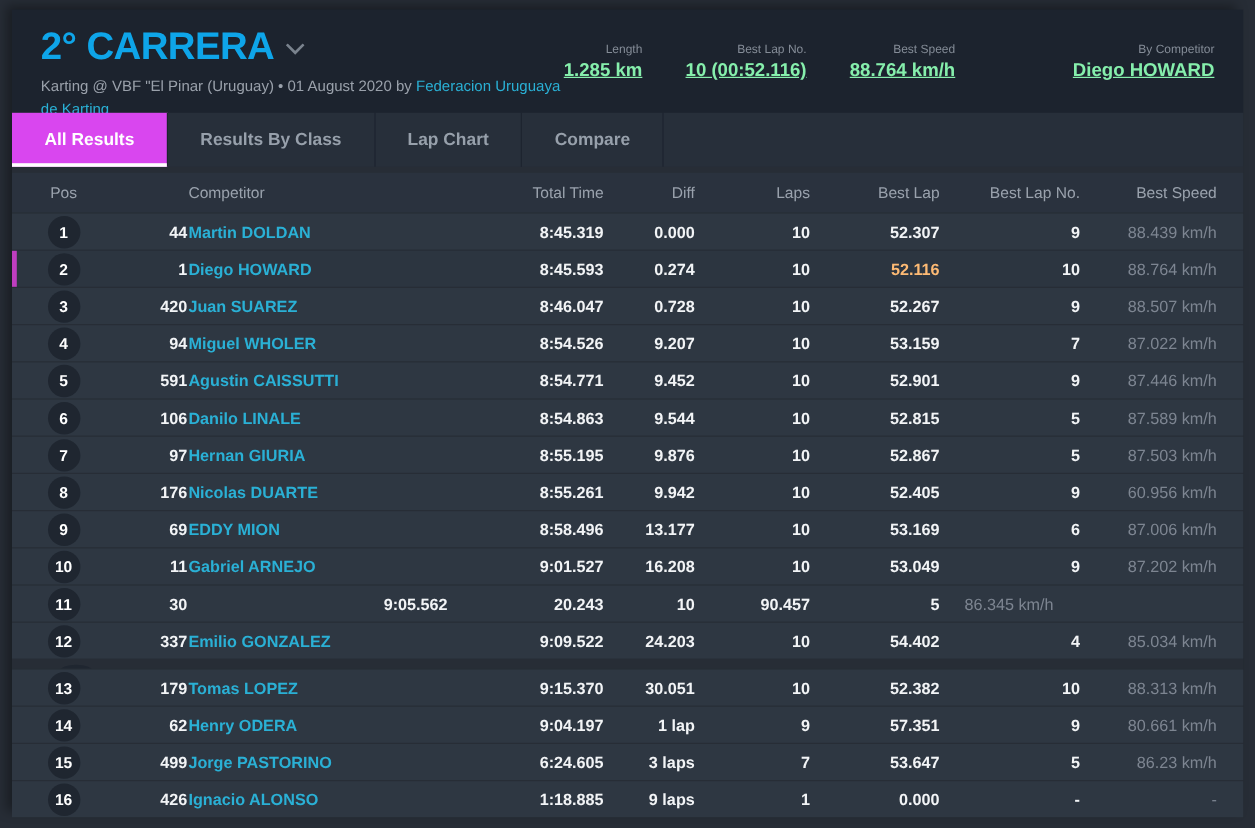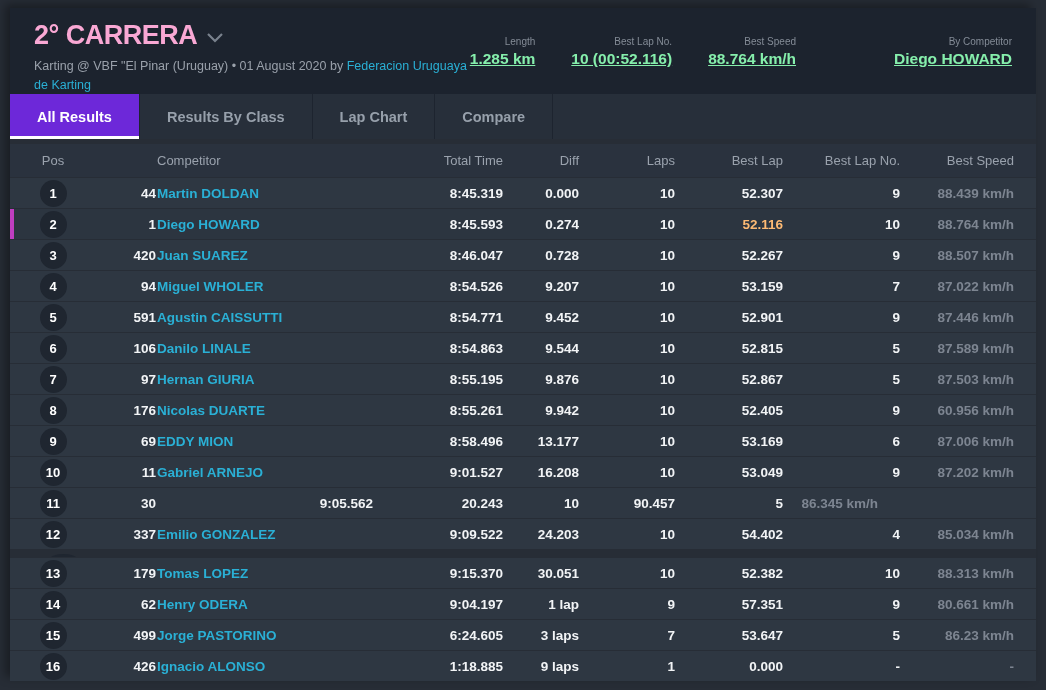--- a/index.html
+++ b/index.html
@@ -16,21 +16,21 @@
 
   
   .race-header {
     background:#1c232e;
     display:flex; justify-content:space-between;
     padding:12px 24px 10px 24px;
     height:86px;
   }
   .title-row { display:flex; align-items:center; gap:10px; }
   .page-title {
-    font-size:27px; font-weight:bold; color:#f9a8d4;
+    font-size:32px; font-weight:bold; color:#0ea5e9;
     letter-spacing:-0.5px; white-space:nowrap;
   }
   .chevron { color:#79828d; cursor:pointer; margin-top:4px; }
   .chevron svg { display:block; }
   .subtitle {
     margin-top:6px; font-size:12.5px; line-height:1.55;
     color:#9aa1ab; max-width:480px;
   }
   .subtitle a { color:#2ab0d5; text-decoration:none; cursor:pointer; }
   .header-stats {
@@ -46,21 +46,21 @@
   .tabs {
     display:flex; background:#272f3a; height:45px;
   }
   .tab {
     padding:0 27px; display:flex; align-items:center;
     font-size:14.5px; font-weight:bold; color:#97a0ab;
     border-right:1px solid #1d242f; cursor:pointer;
     position:relative;
   }
   .tab.active {
-    background:#6d28d9; color:#ffffff;
+    background:#d946ef; color:#ffffff;
   }
   .tab.active::after {
     content:""; position:absolute; left:0; right:0; bottom:0;
     height:3px; background:#ffffff;
   }
 
   
   .grid {
     display:grid;
     grid-template-columns:86px 60px 1fr 130px 76px 96px 108px 117px 136px;
@@ -77,21 +77,21 @@
 
   .row {
     background:#2e3742; height:30px; margin-top:1px;
     font-size:13.5px; font-weight:bold; cursor:pointer;
     position:relative;
   }
   .row .c-num { color:#f2f4f6; }
   .row .c-name a { color:#2ab0d5; text-decoration:none; font-weight:bold; cursor:pointer; }
   .row .c-time, .row .c-diff, .row .c-laps,
   .row .c-bestlap, .row .c-bestno { color:#f2f4f6; }
-  .row .c-speed { color:#7d8591; font-weight:bold; }
+  .row .c-speed { color:#7d8591; font-weight:normal; }
   .row.highlight { background:#2c3540; }
   .row.highlight::before {
     content:""; position:absolute; left:0; top:0; bottom:0;
     width:4px; background:#bf3ec0;
   }
   .row .c-bestlap.magenta { color:#fdba74; }
   .pos-circle {
     display:inline-flex; width:27px; height:27px; border-radius:50%;
     background:#1f2630; color:#ffffff; align-items:center; justify-content:center;
     font-size:13px; font-weight:bold;

